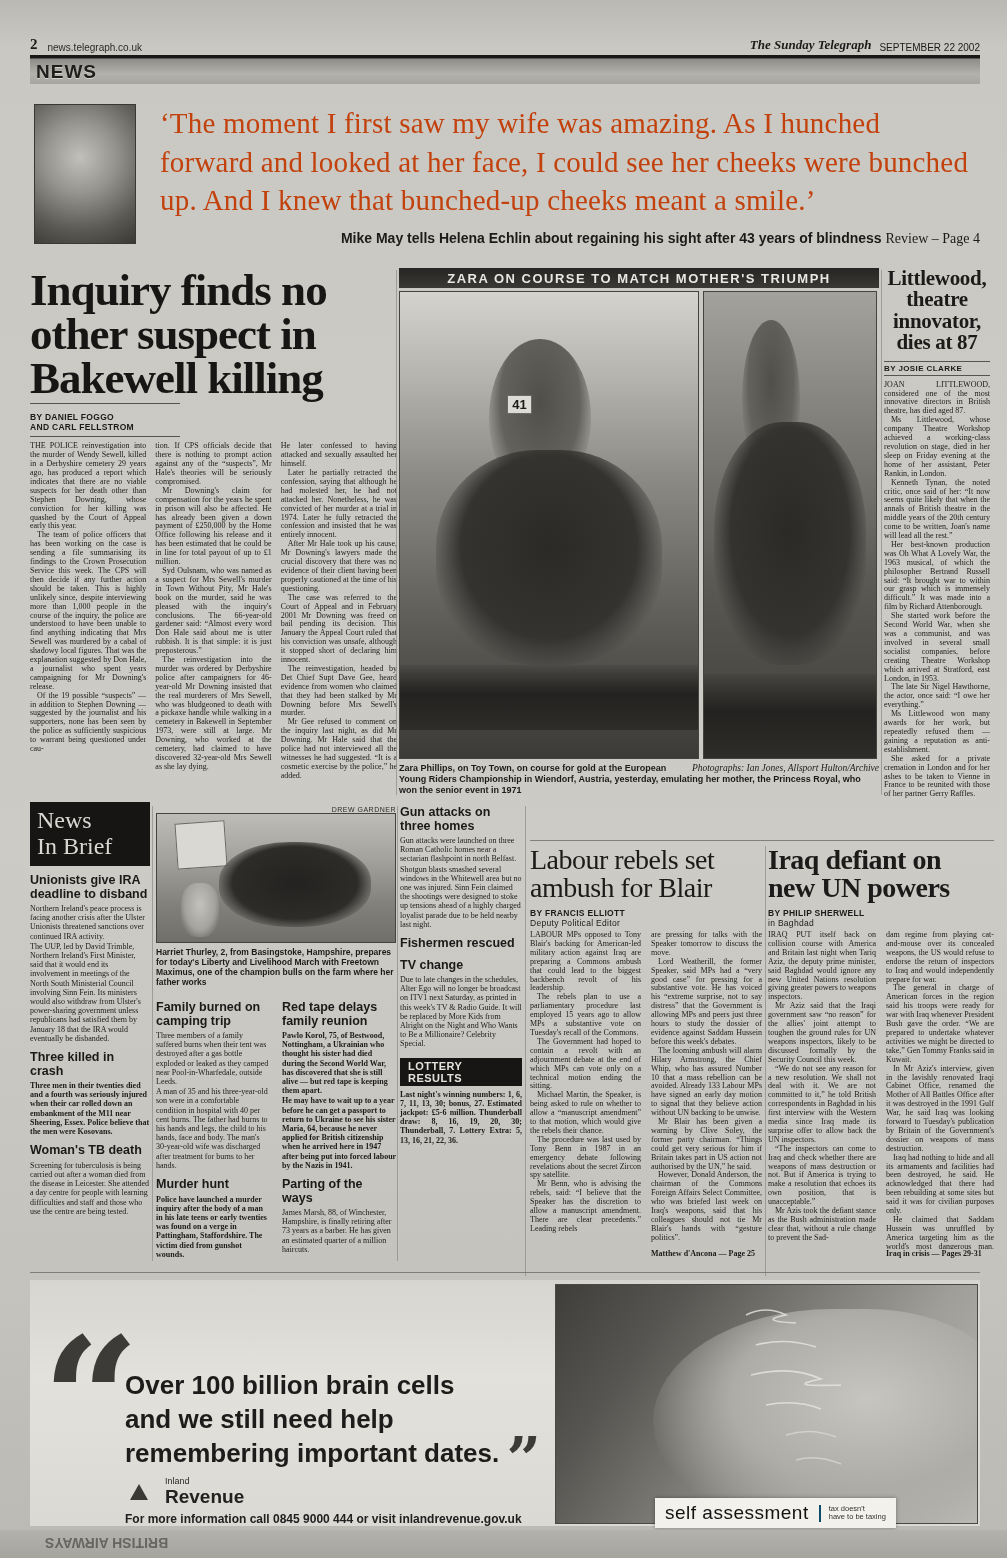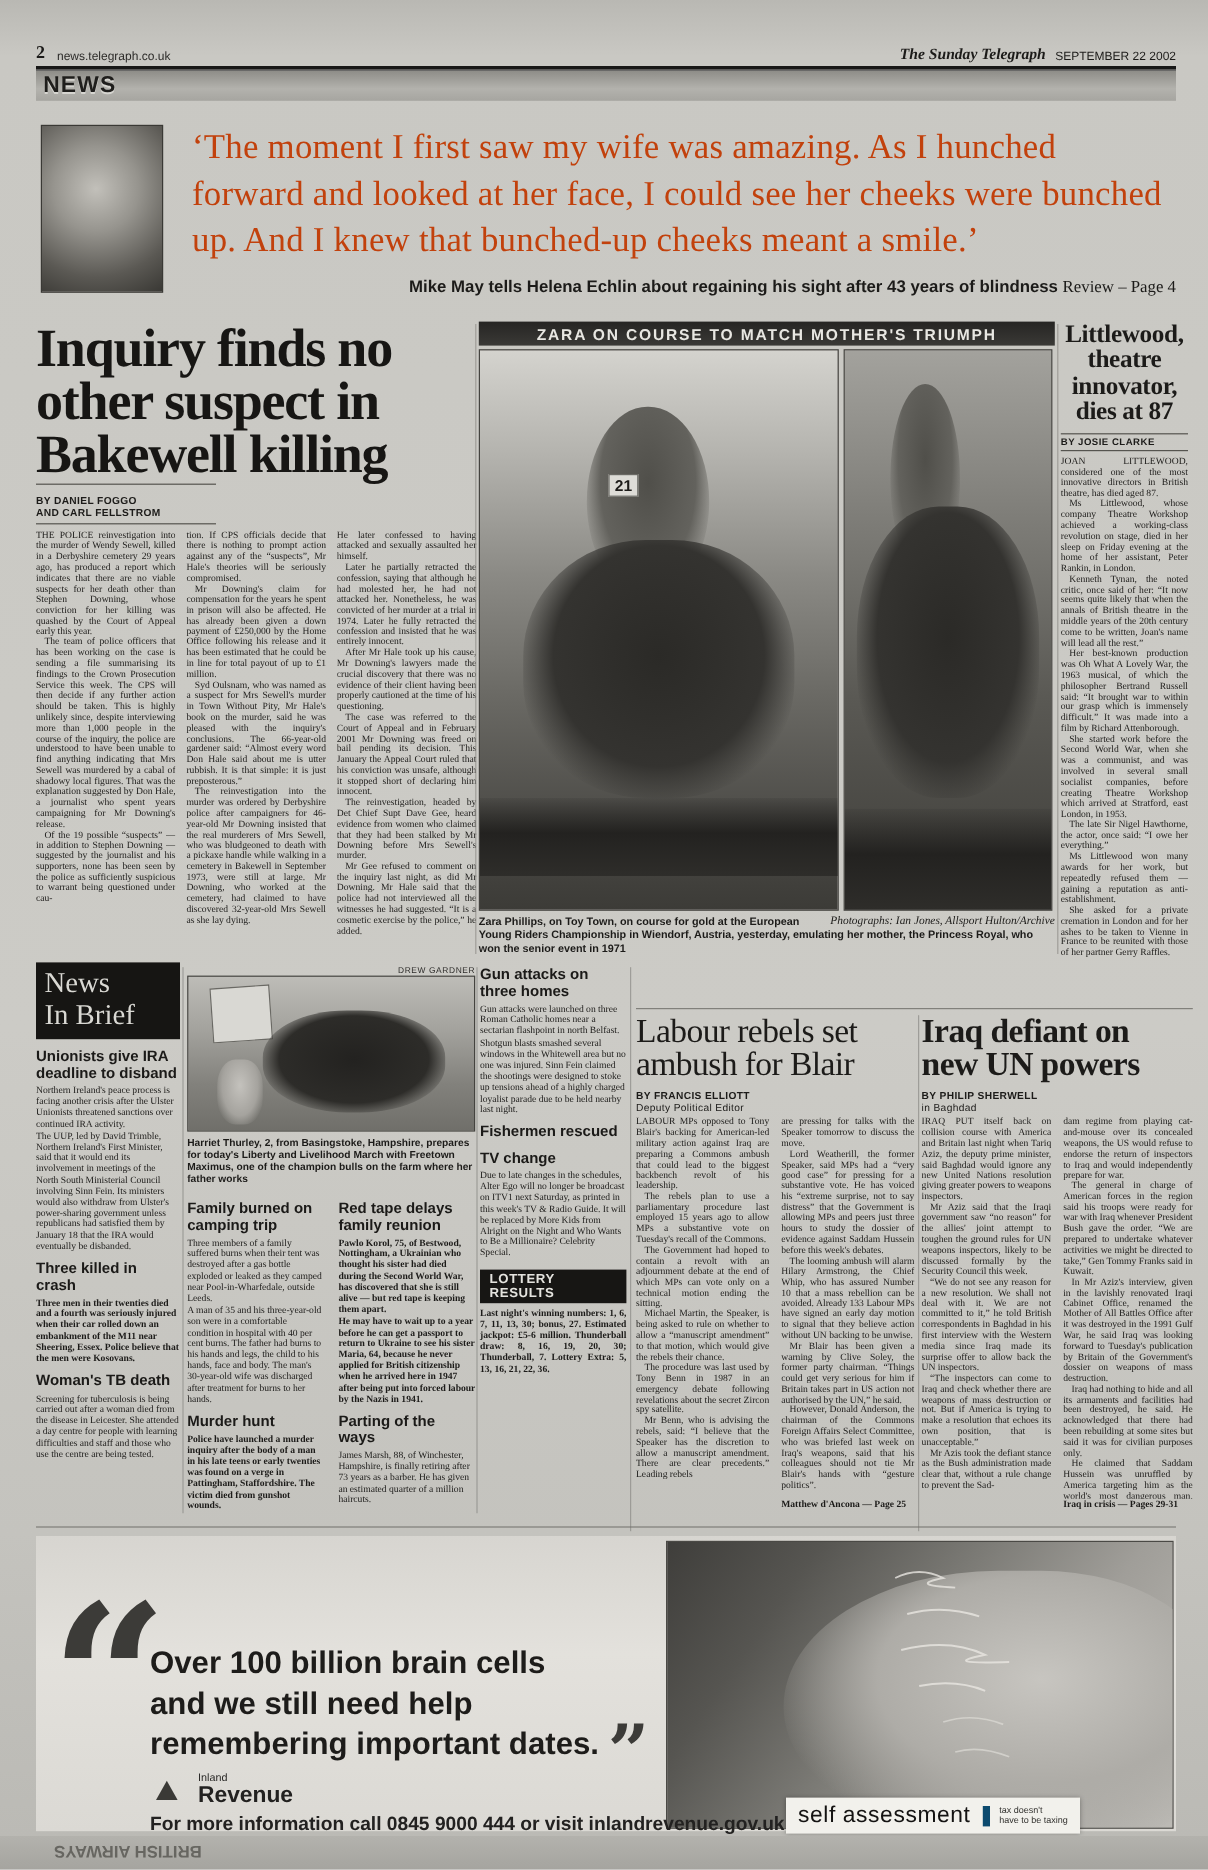--- a/index.html
+++ b/index.html
@@ -95,30 +95,30 @@
   .ad-quote-mark{font-size:170px;line-height:100px;font-weight:bold;color:#3c3b38;
      font-family:"DejaVu Serif",serif;}
   .ad-lines{font-family:"Liberation Sans",sans-serif;font-weight:bold;font-size:26px;
      line-height:34px;color:#1d1c1a;}
   .ad-close{font-size:60px;vertical-align:-18px;font-family:"DejaVu Serif",serif;color:#3c3b38;line-height:0;}
   .ir-logo{display:flex;align-items:center;gap:17px;}
   .ir-tri{width:0;height:0;border-left:9px solid transparent;border-right:9px solid transparent;
      border-bottom:16px solid #3a3936;}
   .ir-name small{display:block;font-family:"Liberation Sans",sans-serif;font-size:9px;color:#2b2a28;}
   .ir-name b{font-family:"Liberation Sans",sans-serif;font-size:19px;color:#222120;}
-  .ad-info{font-family:"Liberation Sans",sans-serif;font-weight:bold;font-size:16px;color:#222120;}
+  .ad-info{font-family:"Liberation Sans",sans-serif;font-weight:bold;font-size:12px;color:#222120;}
   .hand-photo{background:linear-gradient(125deg,#3f3e3b 0%,#565551 22%,#7b7a75 45%,#a09e99 68%,#bcbab5 100%);
      border:1px solid #4a4945;position:relative;overflow:hidden;}
   .hand-shape{position:absolute;right:-8%;top:10%;width:85%;height:95%;border-radius:50% 40% 30% 50%;
      background:radial-gradient(ellipse at 60% 40%,#c7c5c0 0%,#aeaca7 45%,rgba(140,138,133,0) 75%);}
   .sa-box{background:#f2f1ec;display:flex;align-items:center;gap:10px;padding:4px 10px;
      box-shadow:0 0 4px rgba(0,0,0,.35);}
   .sa-label{font-family:"Liberation Sans",sans-serif;font-size:19px;color:#141312;letter-spacing:.5px;}
   .sa-tag{font-family:"Liberation Sans",sans-serif;font-size:7.5px;line-height:8.5px;color:#33322f;
-     border-left:6px solid #0c4a6e;padding-left:8px;}
+     border-left:2px solid #0c4a6e;padding-left:8px;}
   .mirror{transform:rotate(180deg);display:inline-block;font-family:"Liberation Sans",sans-serif;
      font-weight:bold;color:#504f4a;opacity:.75;}
 </style>
 </head>
 <body>
 
 <div class="abs" style="left:30px;top:36px;width:950px;">
   <div class="mast-row">
     <div class="mast-left">
       <span class="page-num">2</span>
@@ -181,21 +181,21 @@
   </div>
 </div>
 
 <div class="abs" style="left:399px;top:268px;width:480px;">
   <div class="photo-banner">
     <span>ZARA ON COURSE TO MATCH MOTHER'S TRIUMPH</span>
   </div>
   <div class="photo-row">
     <div class="ph-left">
       <div class="rider-blob"></div>
-      <div class="bib">21</div>
+      <div class="bib">41</div>
       <div class="horse-blob"></div>
       <div class="hedge"></div>
     </div>
     <div class="ph-right">
       <div class="rider-blob" style="left:22%;top:6%;"></div>
       <div class="horse-blob" style="left:6%;top:28%;width:88%;height:52%;"></div>
       <div class="hedge" style="bottom:0;height:18%;"></div>
     </div>
   </div>
   <div class="photo-caption">

